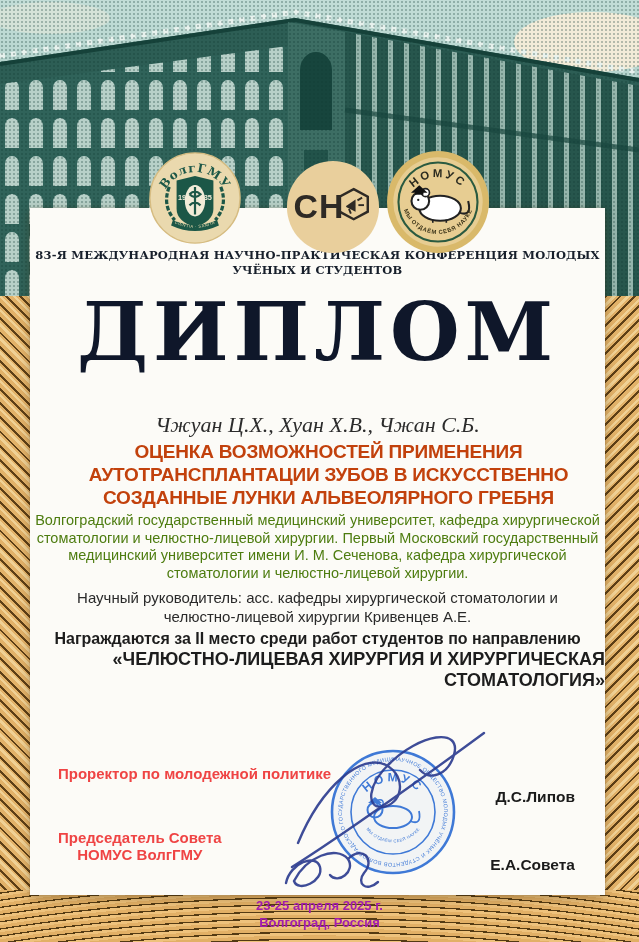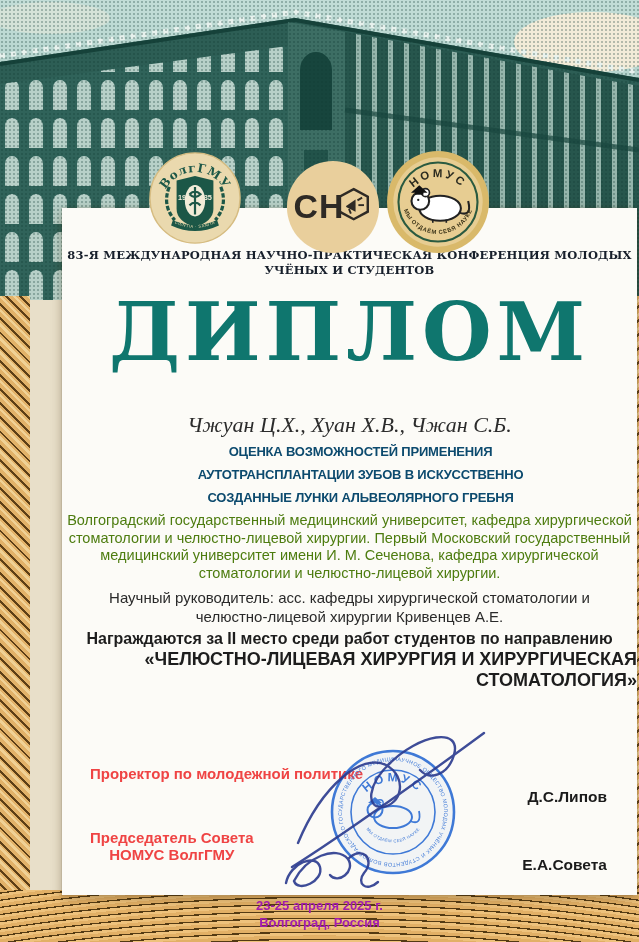--- a/index.html
+++ b/index.html
@@ -18,29 +18,29 @@
   .frame-left{position:absolute;left:0;top:296px;width:30px;height:646px;
     background:repeating-linear-gradient(45deg,#5d3f16 0 2px,#e2b269 2px 5.5px,#f0d195 5.5px 8px,#e2b269 8px 10px);}
   .frame-right{position:absolute;right:0;top:296px;width:34px;height:646px;
     background:repeating-linear-gradient(135deg,#5d3f16 0 2px,#e2b269 2px 5.5px,#f0d195 5.5px 8px,#e2b269 8px 10px);}
   .frame-bottom{position:absolute;left:0;bottom:0;width:639px;height:52px;
     background:#e2b066 repeating-radial-gradient(ellipse 1500px 950px at 50% 1650%,#533a13 0 2px,#e2b066 2px 7px,#eec27c 7px 11px);}
 
   
   .panel{position:absolute;left:30px;top:208px;width:575px;height:687px;
     background:#fcfbf7;box-shadow:0 0 0 1px rgba(70,50,20,.08),0 3px 10px rgba(60,40,10,.35);
-    text-align:center;color:#222;margin-left:32px;}
+    text-align:center;color:#222;}
 
   .conf{margin-top:40px;font-family:"DejaVu Serif",serif;font-weight:bold;
     font-size:11.5px;line-height:15px;color:#171f2b;letter-spacing:.2px;}
   .heading{margin-top:8px;font-family:"DejaVu Serif",serif;font-weight:bold;
-    font-size:80px;line-height:92px;letter-spacing:5px;color:#0f766e;}
+    font-size:80px;line-height:92px;letter-spacing:5px;color:#0f172a;}
   .authors{margin-top:36px;font-family:Liberation Serif, serif;font-style:italic;
     font-size:22px;line-height:22px;color:#2c2c2c;}
-  .work-title{margin-top:4px;font-weight:bold;font-size:13px;line-height:23px;color:#0c4a6e;letter-spacing:-0.2px;padding-left:22px;}
+  .work-title{margin-top:4px;font-weight:bold;font-size:19px;line-height:23px;color:#c2410c;letter-spacing:-0.2px;padding-left:22px;}
   .affil{margin-top:3px;font-size:14.5px;line-height:17.5px;color:#4d7c0f;}
   .superv{margin-top:6px;font-size:15px;line-height:19px;color:#2a2a2a;}
   .award{margin-top:3px;font-weight:bold;font-size:16px;line-height:20px;color:#1d1d1d;}
   .award-cat{font-weight:bold;font-size:18px;line-height:21px;color:#1d1d1d;text-align:right;}
 
   .sign-role{position:absolute;left:28px;text-align:center;font-weight:bold;
     font-size:15px;line-height:17px;color:#ef4444;}
   .sign-name{position:absolute;right:30px;text-align:right;font-weight:bold;
     font-size:15.5px;color:#1b1b1b;}
   .role1{top:557px;} .name1{top:580px;} .role2{top:621px;} .name2{top:648px;}

